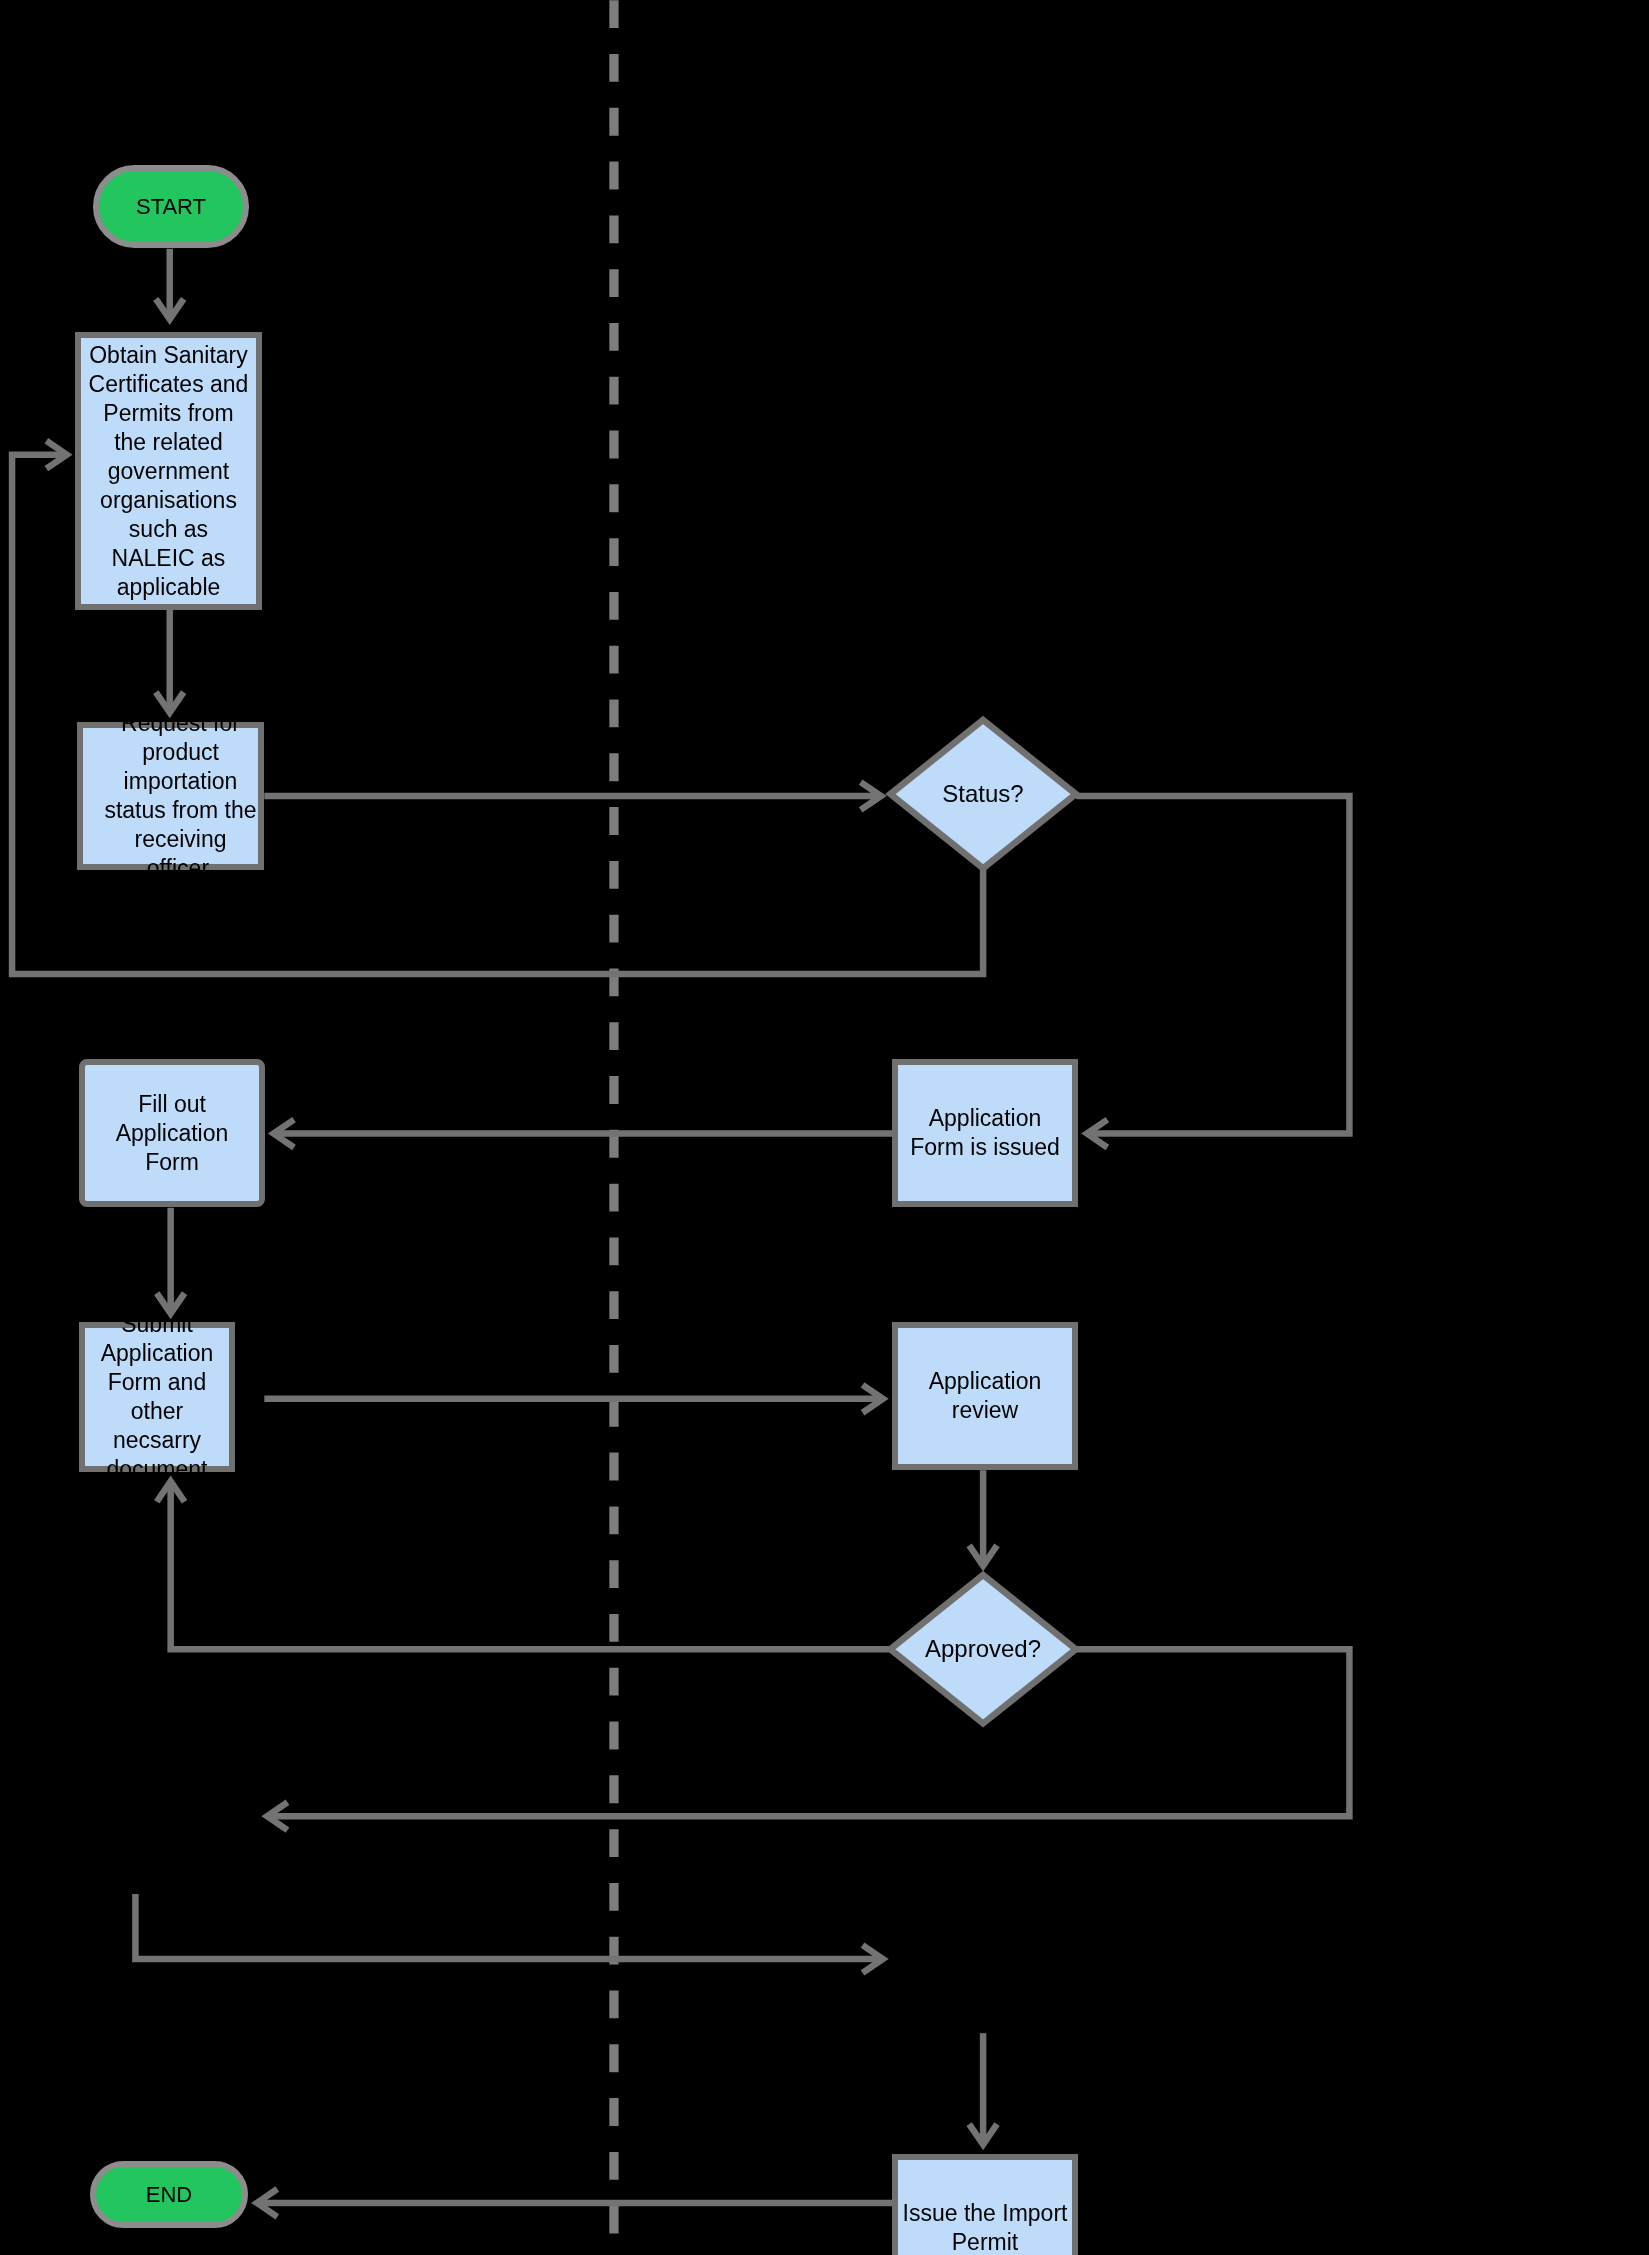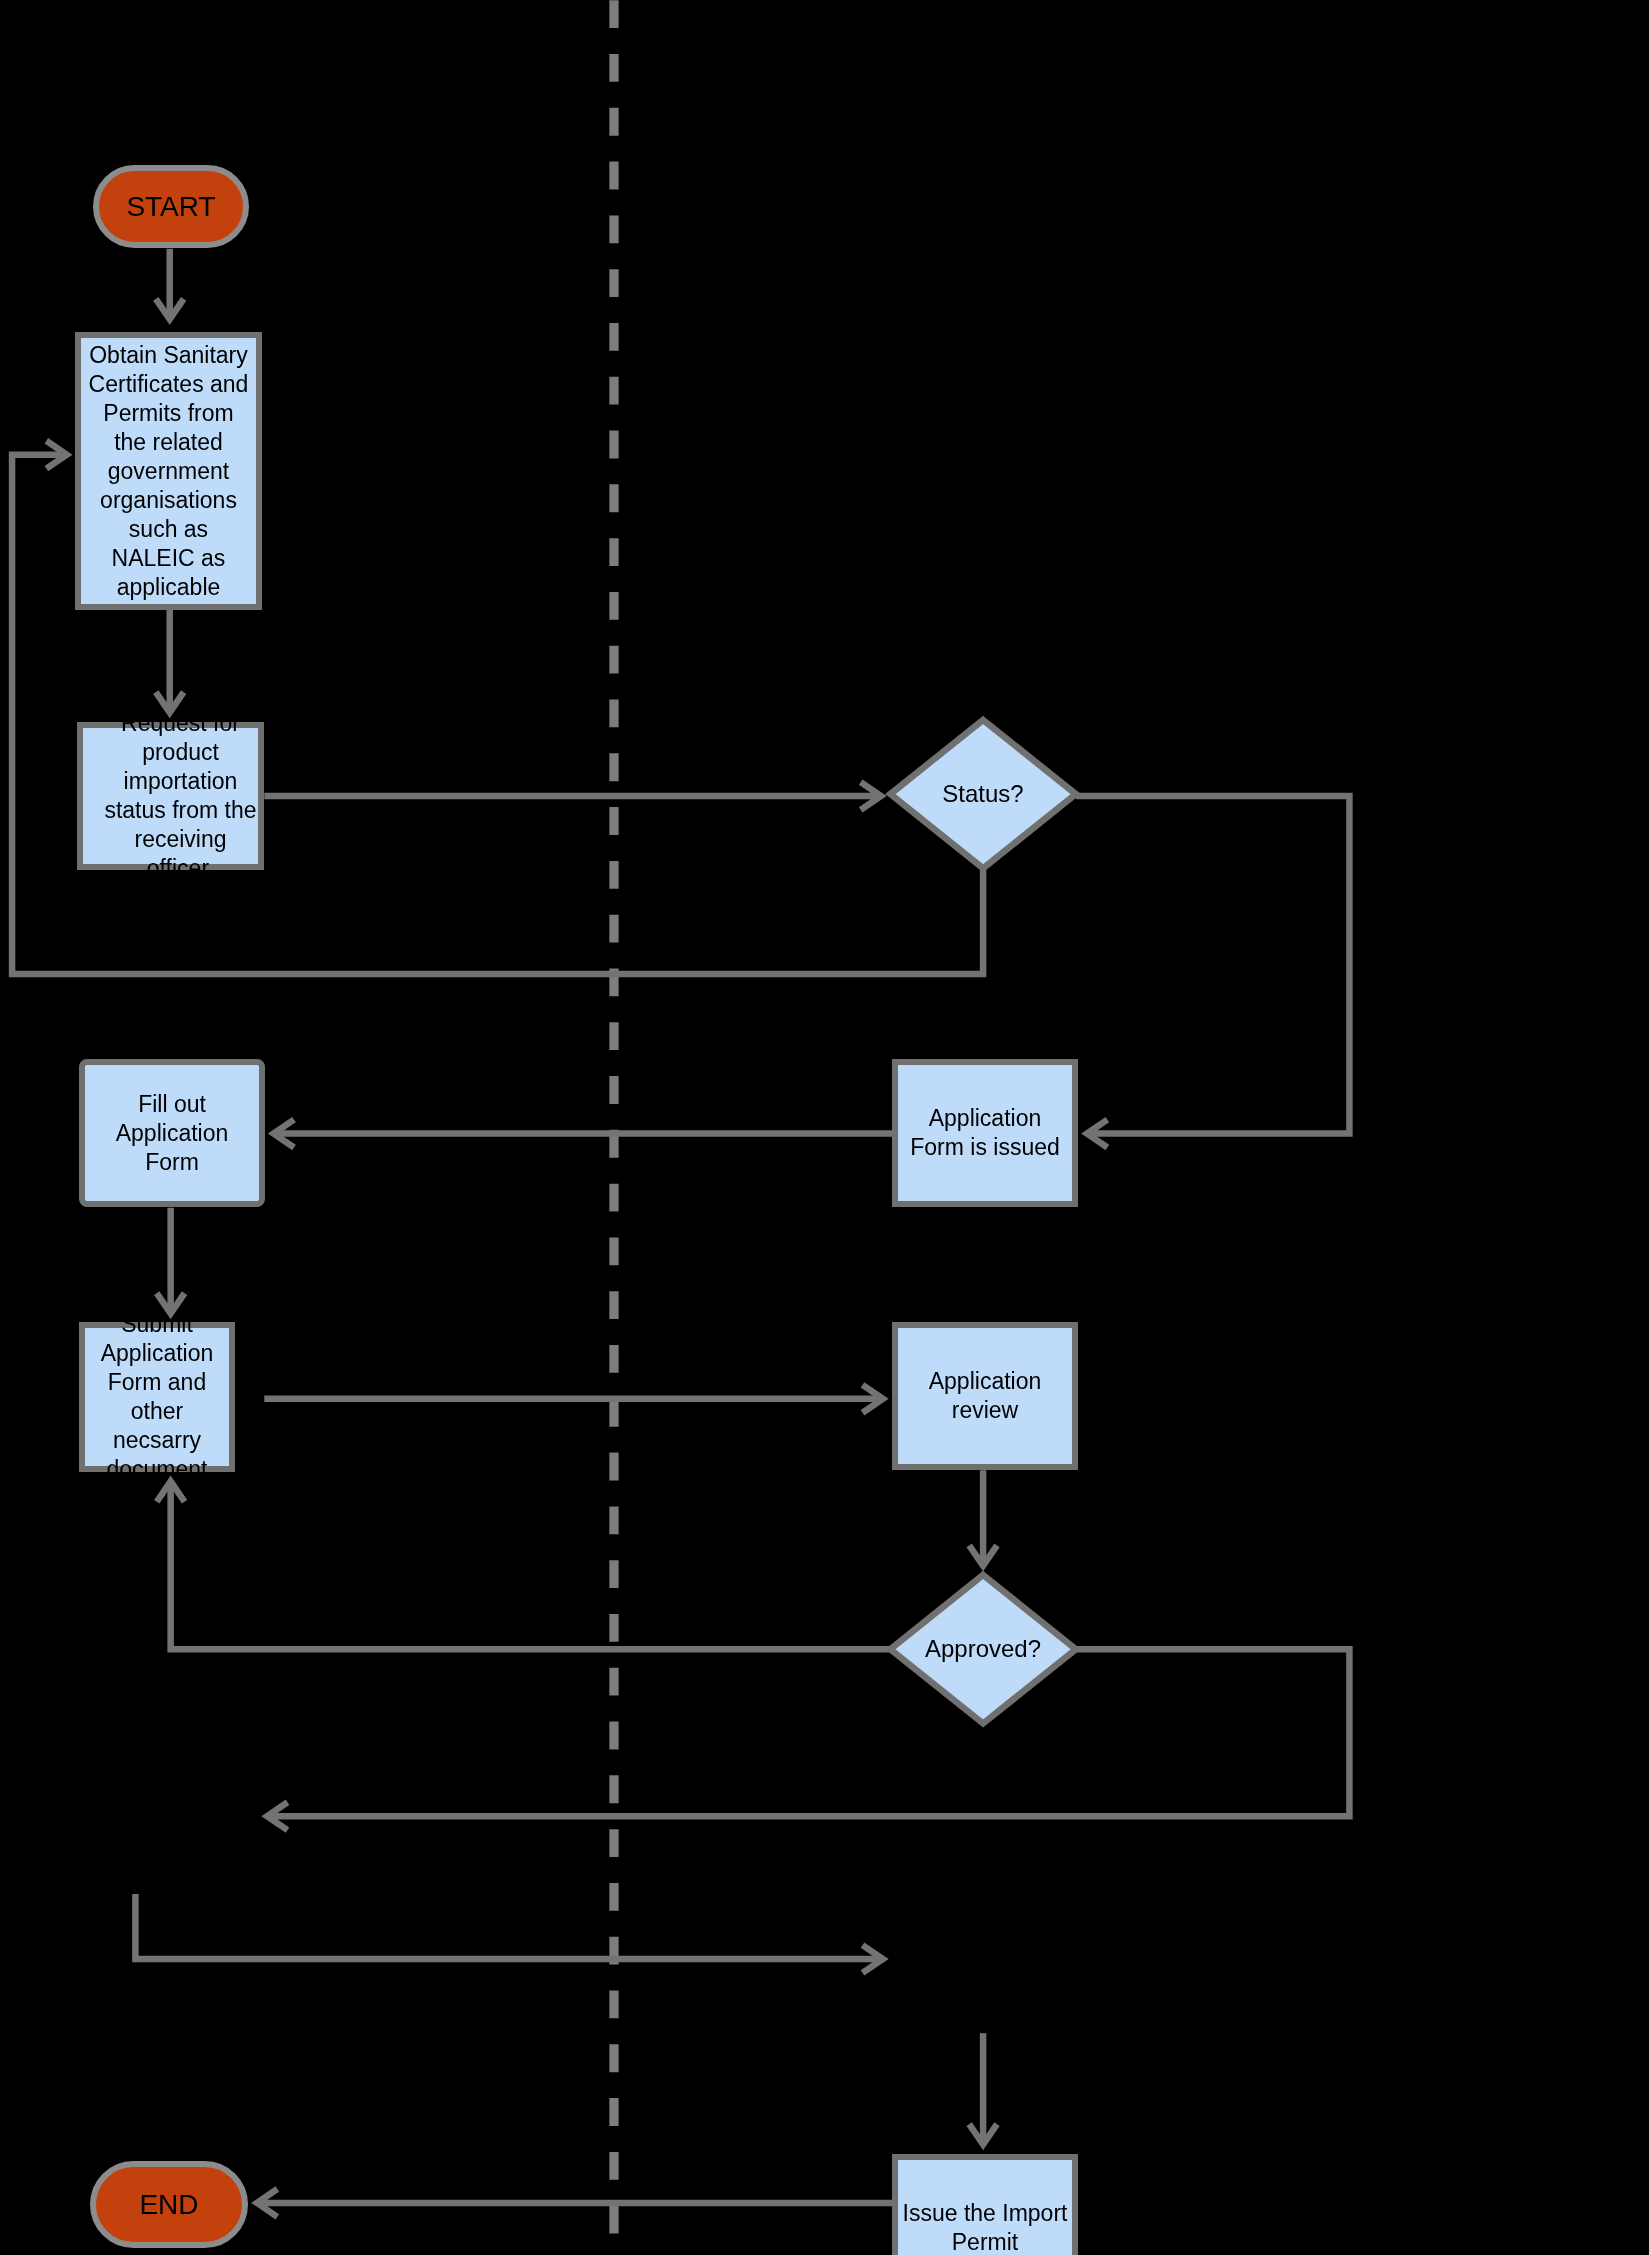--- a/index.html
+++ b/index.html
@@ -23,24 +23,24 @@
     color: #000;
     box-sizing: border-box;
   }
   .process {
     background: #BEDCFA;
     border: 6.5px solid #707070;
     font-size: 23px;
     line-height: 29px;
   }
   .terminal {
-    background: #c2410c;
+    background: #22c55e;
     border: 6.5px solid #8c8c8c;
     border-radius: 45px;
-    font-size: 28px;
+    font-size: 22px;
     line-height: 28px;
   }
   .diamond-label {
     position: absolute;
     z-index: 3;
     display: flex;
     align-items: center;
     justify-content: center;
     text-align: center;
     font-size: 24px;
@@ -121,16 +121,16 @@
   <div class="node process" style="left:892px; top:1322px; width:186px; height:148px;">Application
 review</div>
 
   <div class="diamond-label" style="left:890px; top:1575px; width:186px; height:148px;">Approved?</div>
 
 
 
   <div class="node process" style="left:892px; top:2154px; width:186px; height:148px;">Issue the Import
 Permit</div>
 
-  <div class="node terminal" style="left:90px; top:2161px; width:158px; height:87px;">END</div>
+  <div class="node terminal" style="left:90px; top:2161px; width:158px; height:67px;">END</div>
 
 </div>
 
 
 </body></html>

